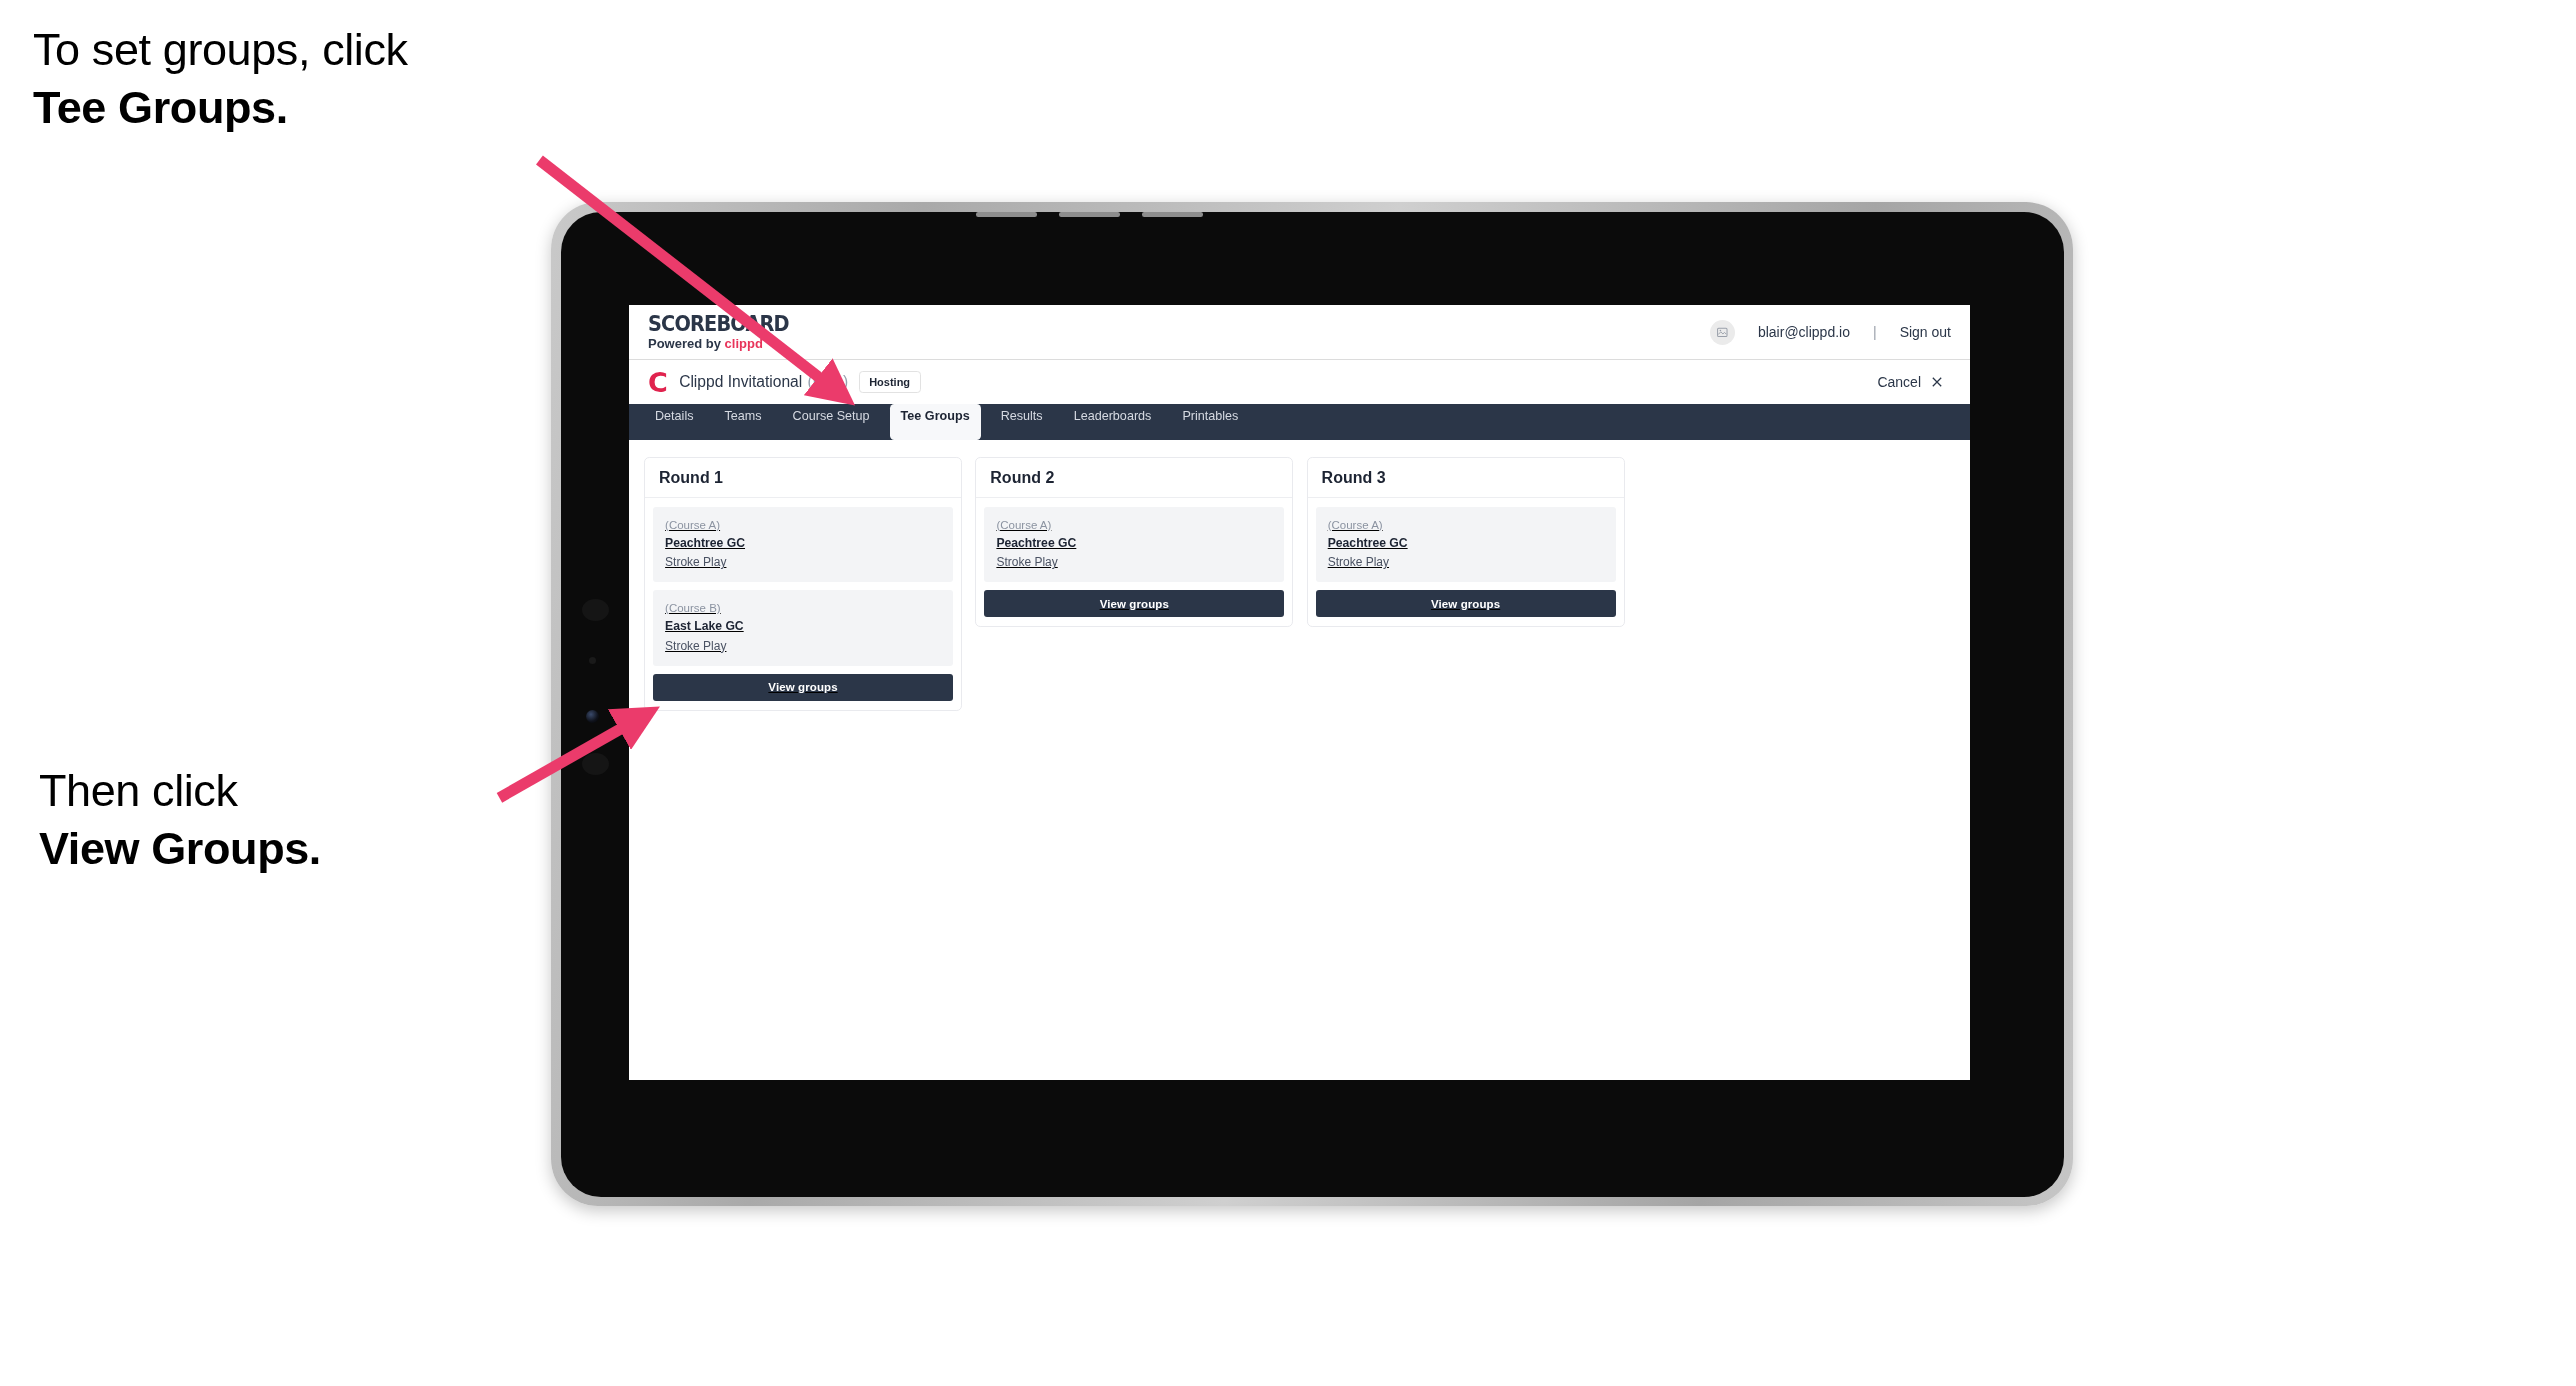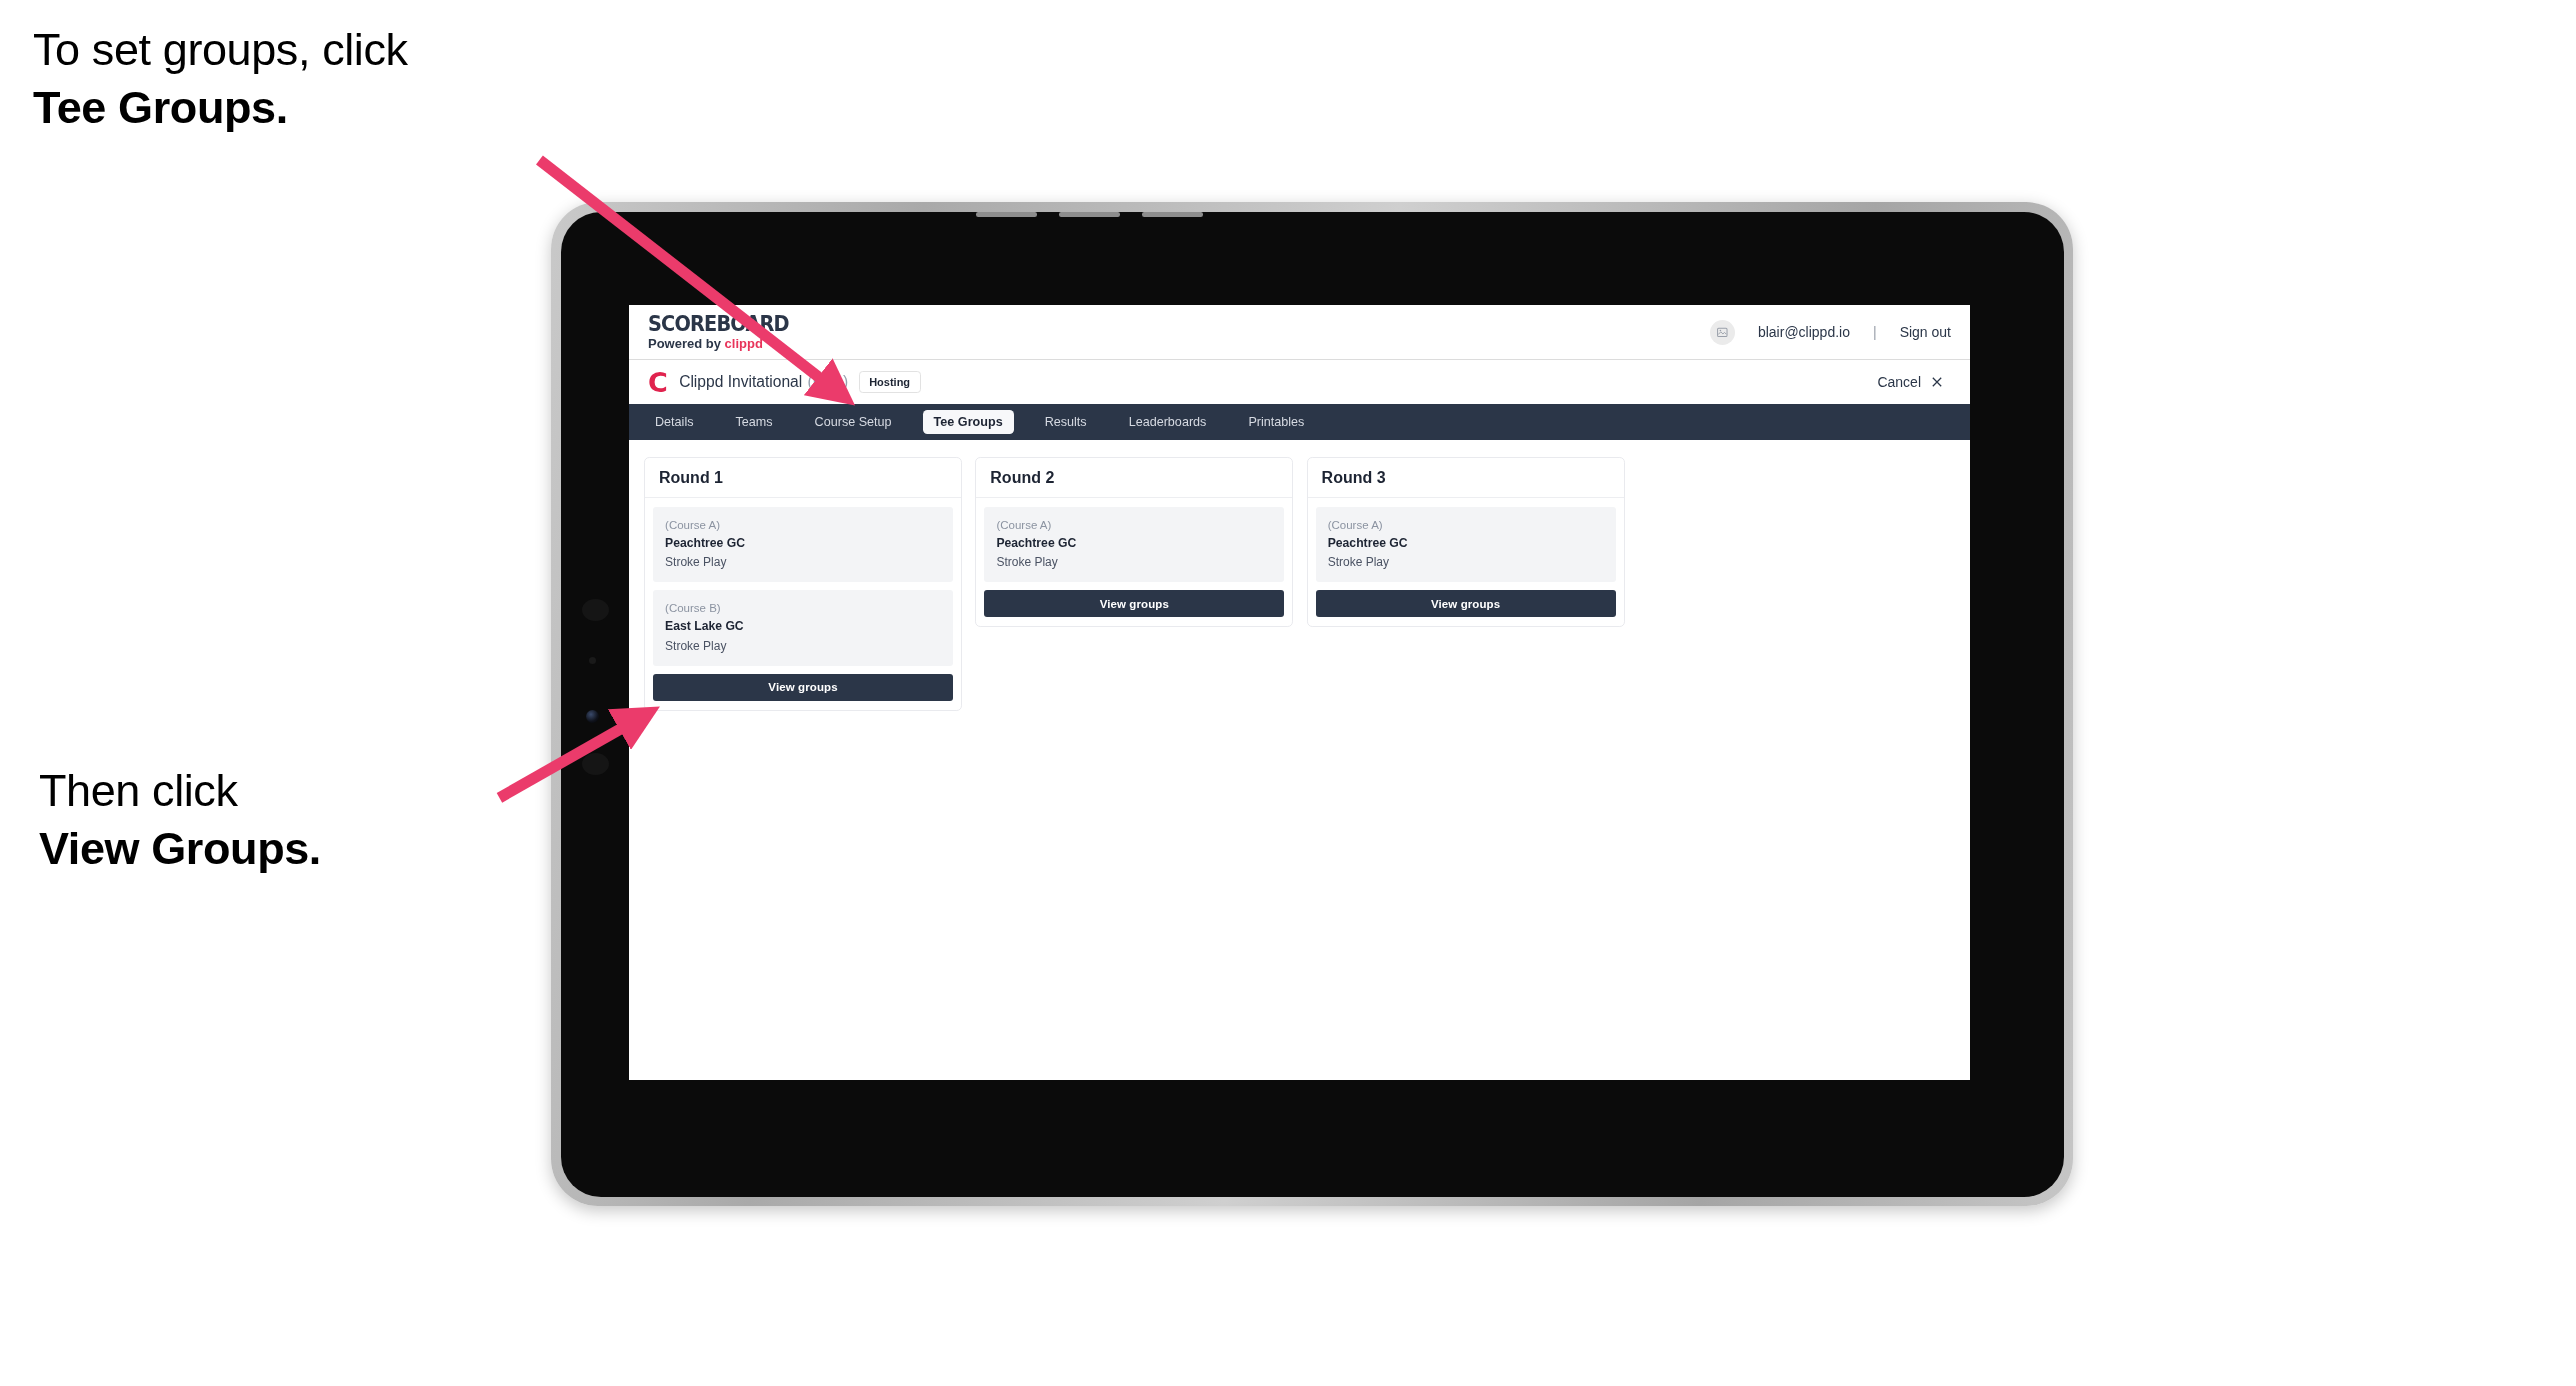--- a/index.html
+++ b/index.html
@@ -231,23 +231,22 @@
     gap: 9px;
     cursor: pointer;
   }
   #cancel-label { font-size: 14px; color: #2b3648; }
 
   
   #subtabs {
     height: 36px;
     background: #2b3648;
     display: flex;
-    align-items: center;
     padding-left: 15px;
-    gap: 20px;
+    gap: 9px;
   }
   .subtab {
     padding: 5.2px 11px;
     font-size: 12.6px;
     color: #d6dae2;
     border-radius: 4.4px;
     cursor: pointer;
     white-space: nowrap;
   }
   .subtab.active {
@@ -278,20 +277,21 @@
     padding-left: 14px;
     border-bottom: 0.7px solid #edeef1;
   }
   .round-title {
     font-size: 16px;
     font-weight: 700;
     color: #1d2433;
   }
   .round-card-body {
     padding: 9px 8.1px 9px 8.1px;
+    text-decoration: underline;
   }
   .course-block {
     background: #f3f4f6;
     border-radius: 3px;
     padding: 9.6px 12px 11px 12px;
     margin-bottom: 8.1px;
   }
   .course-tag {
     font-size: 11.5px;
     color: #8b93a1;

